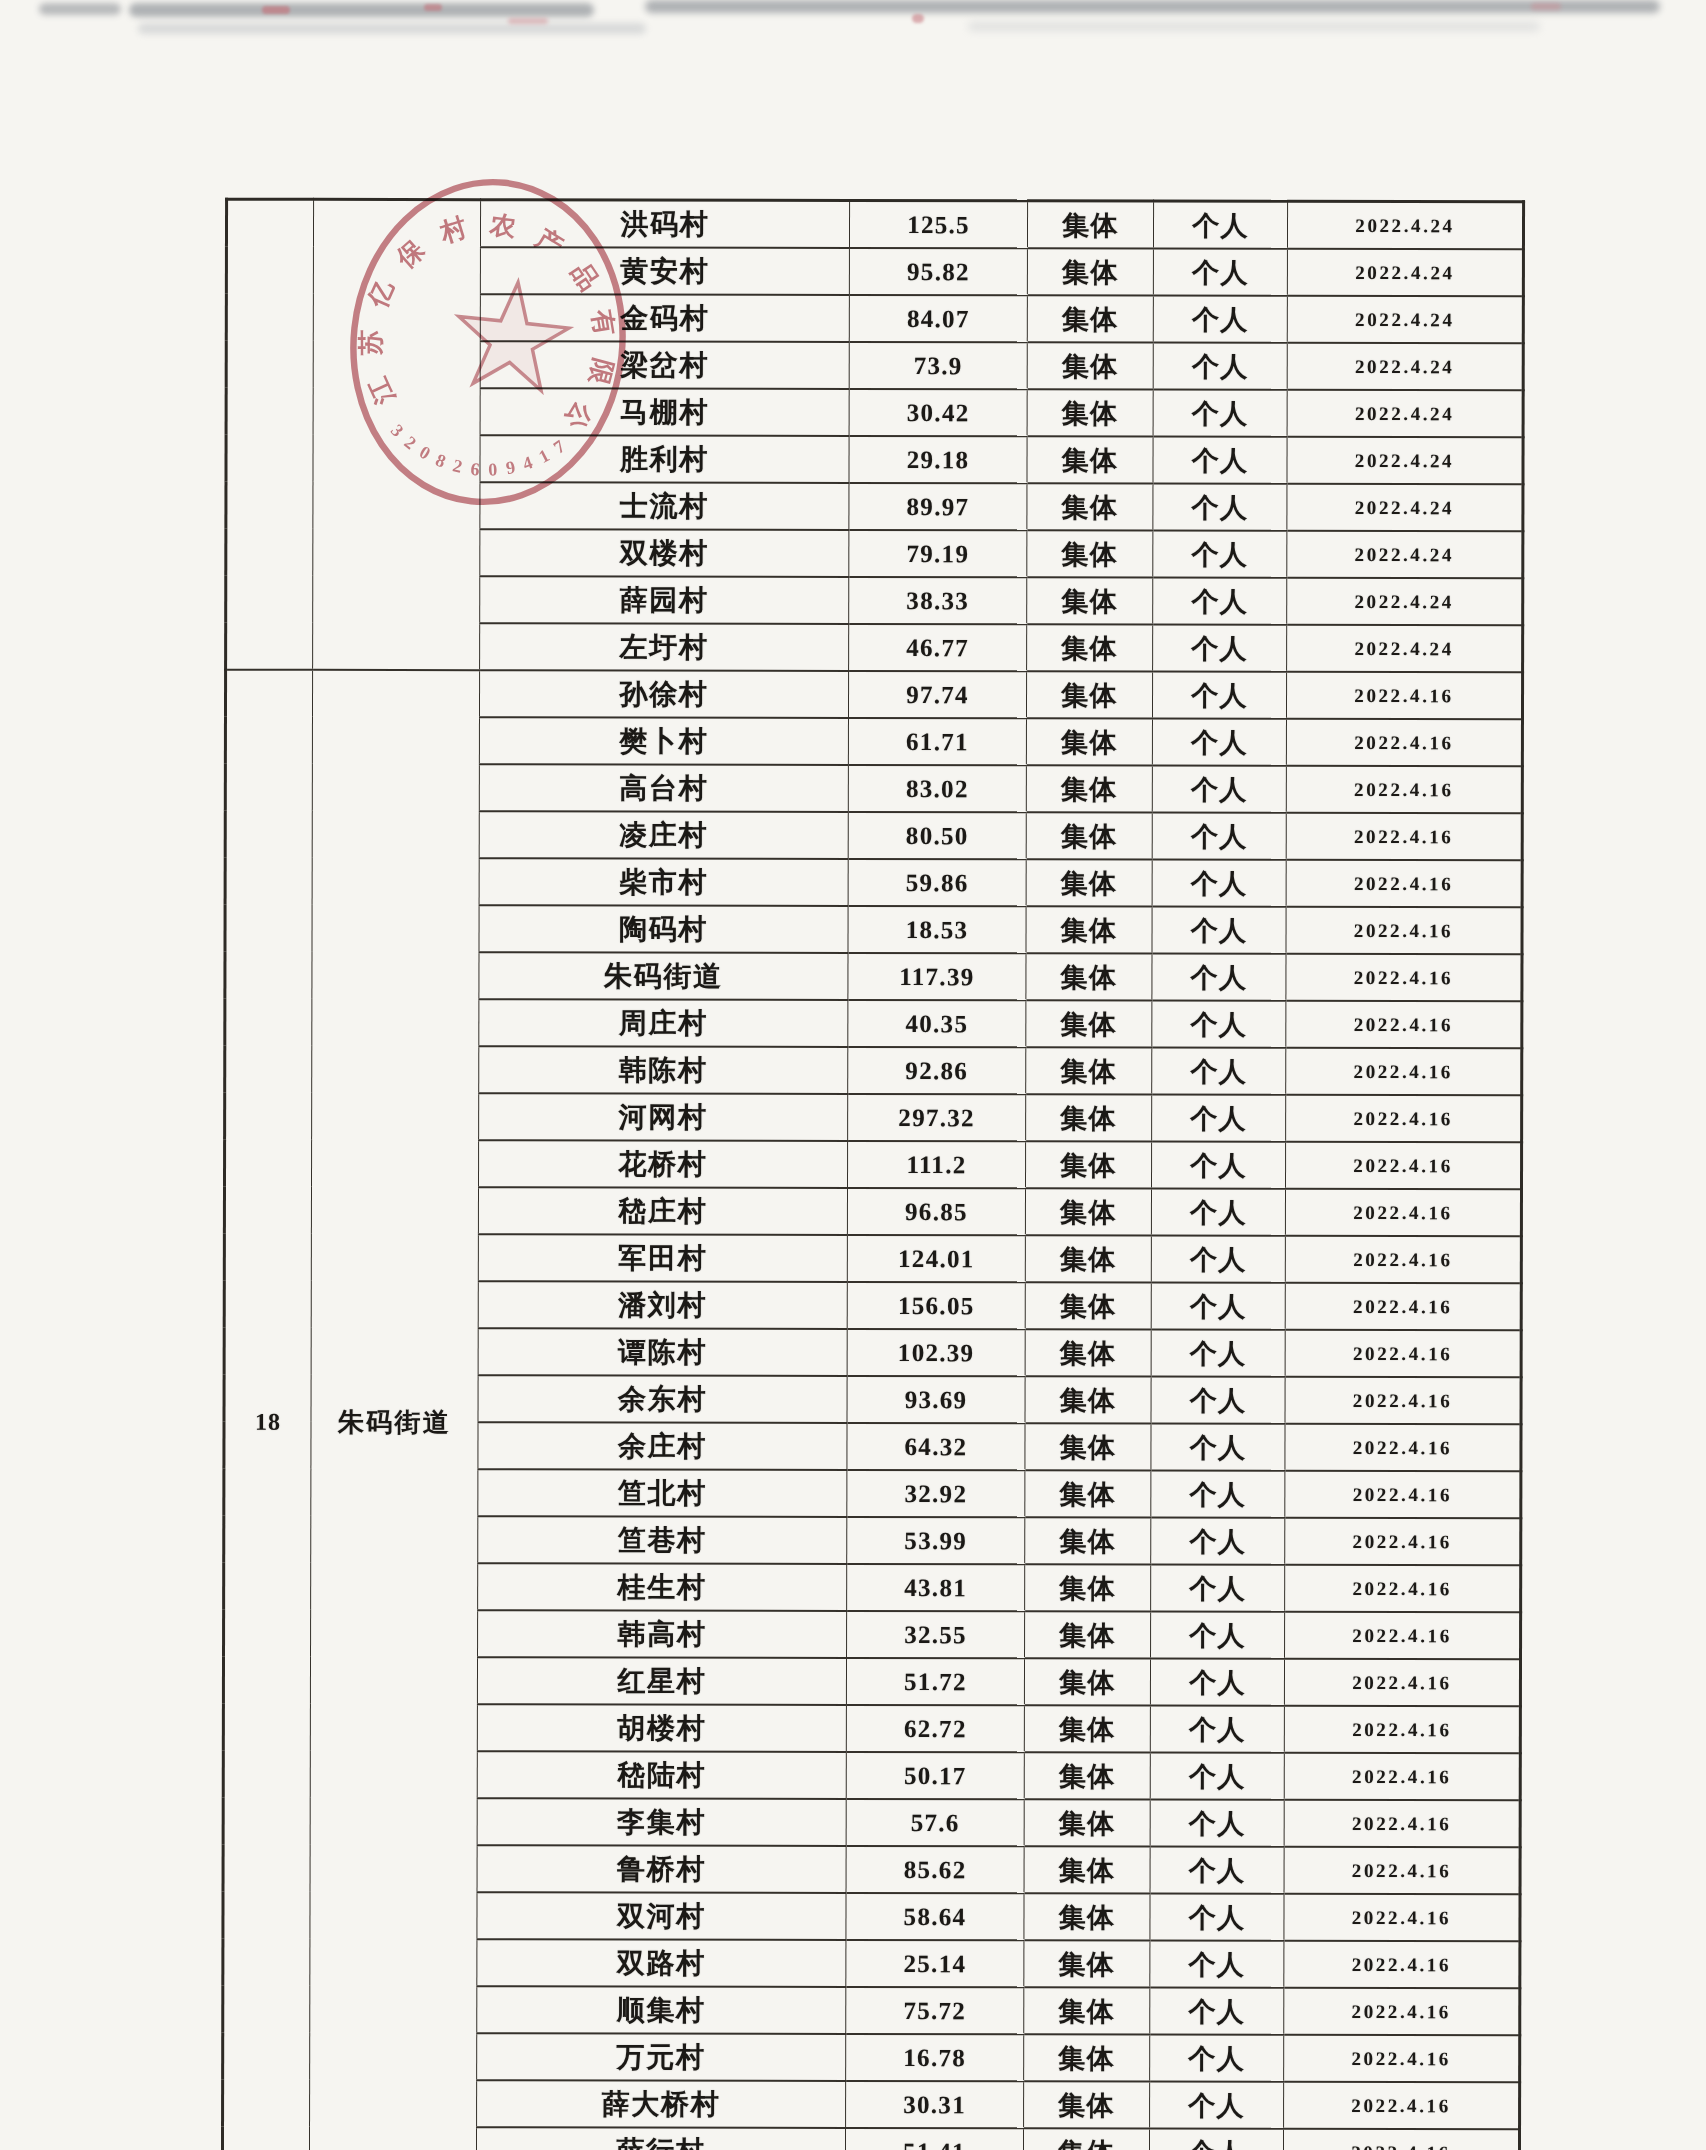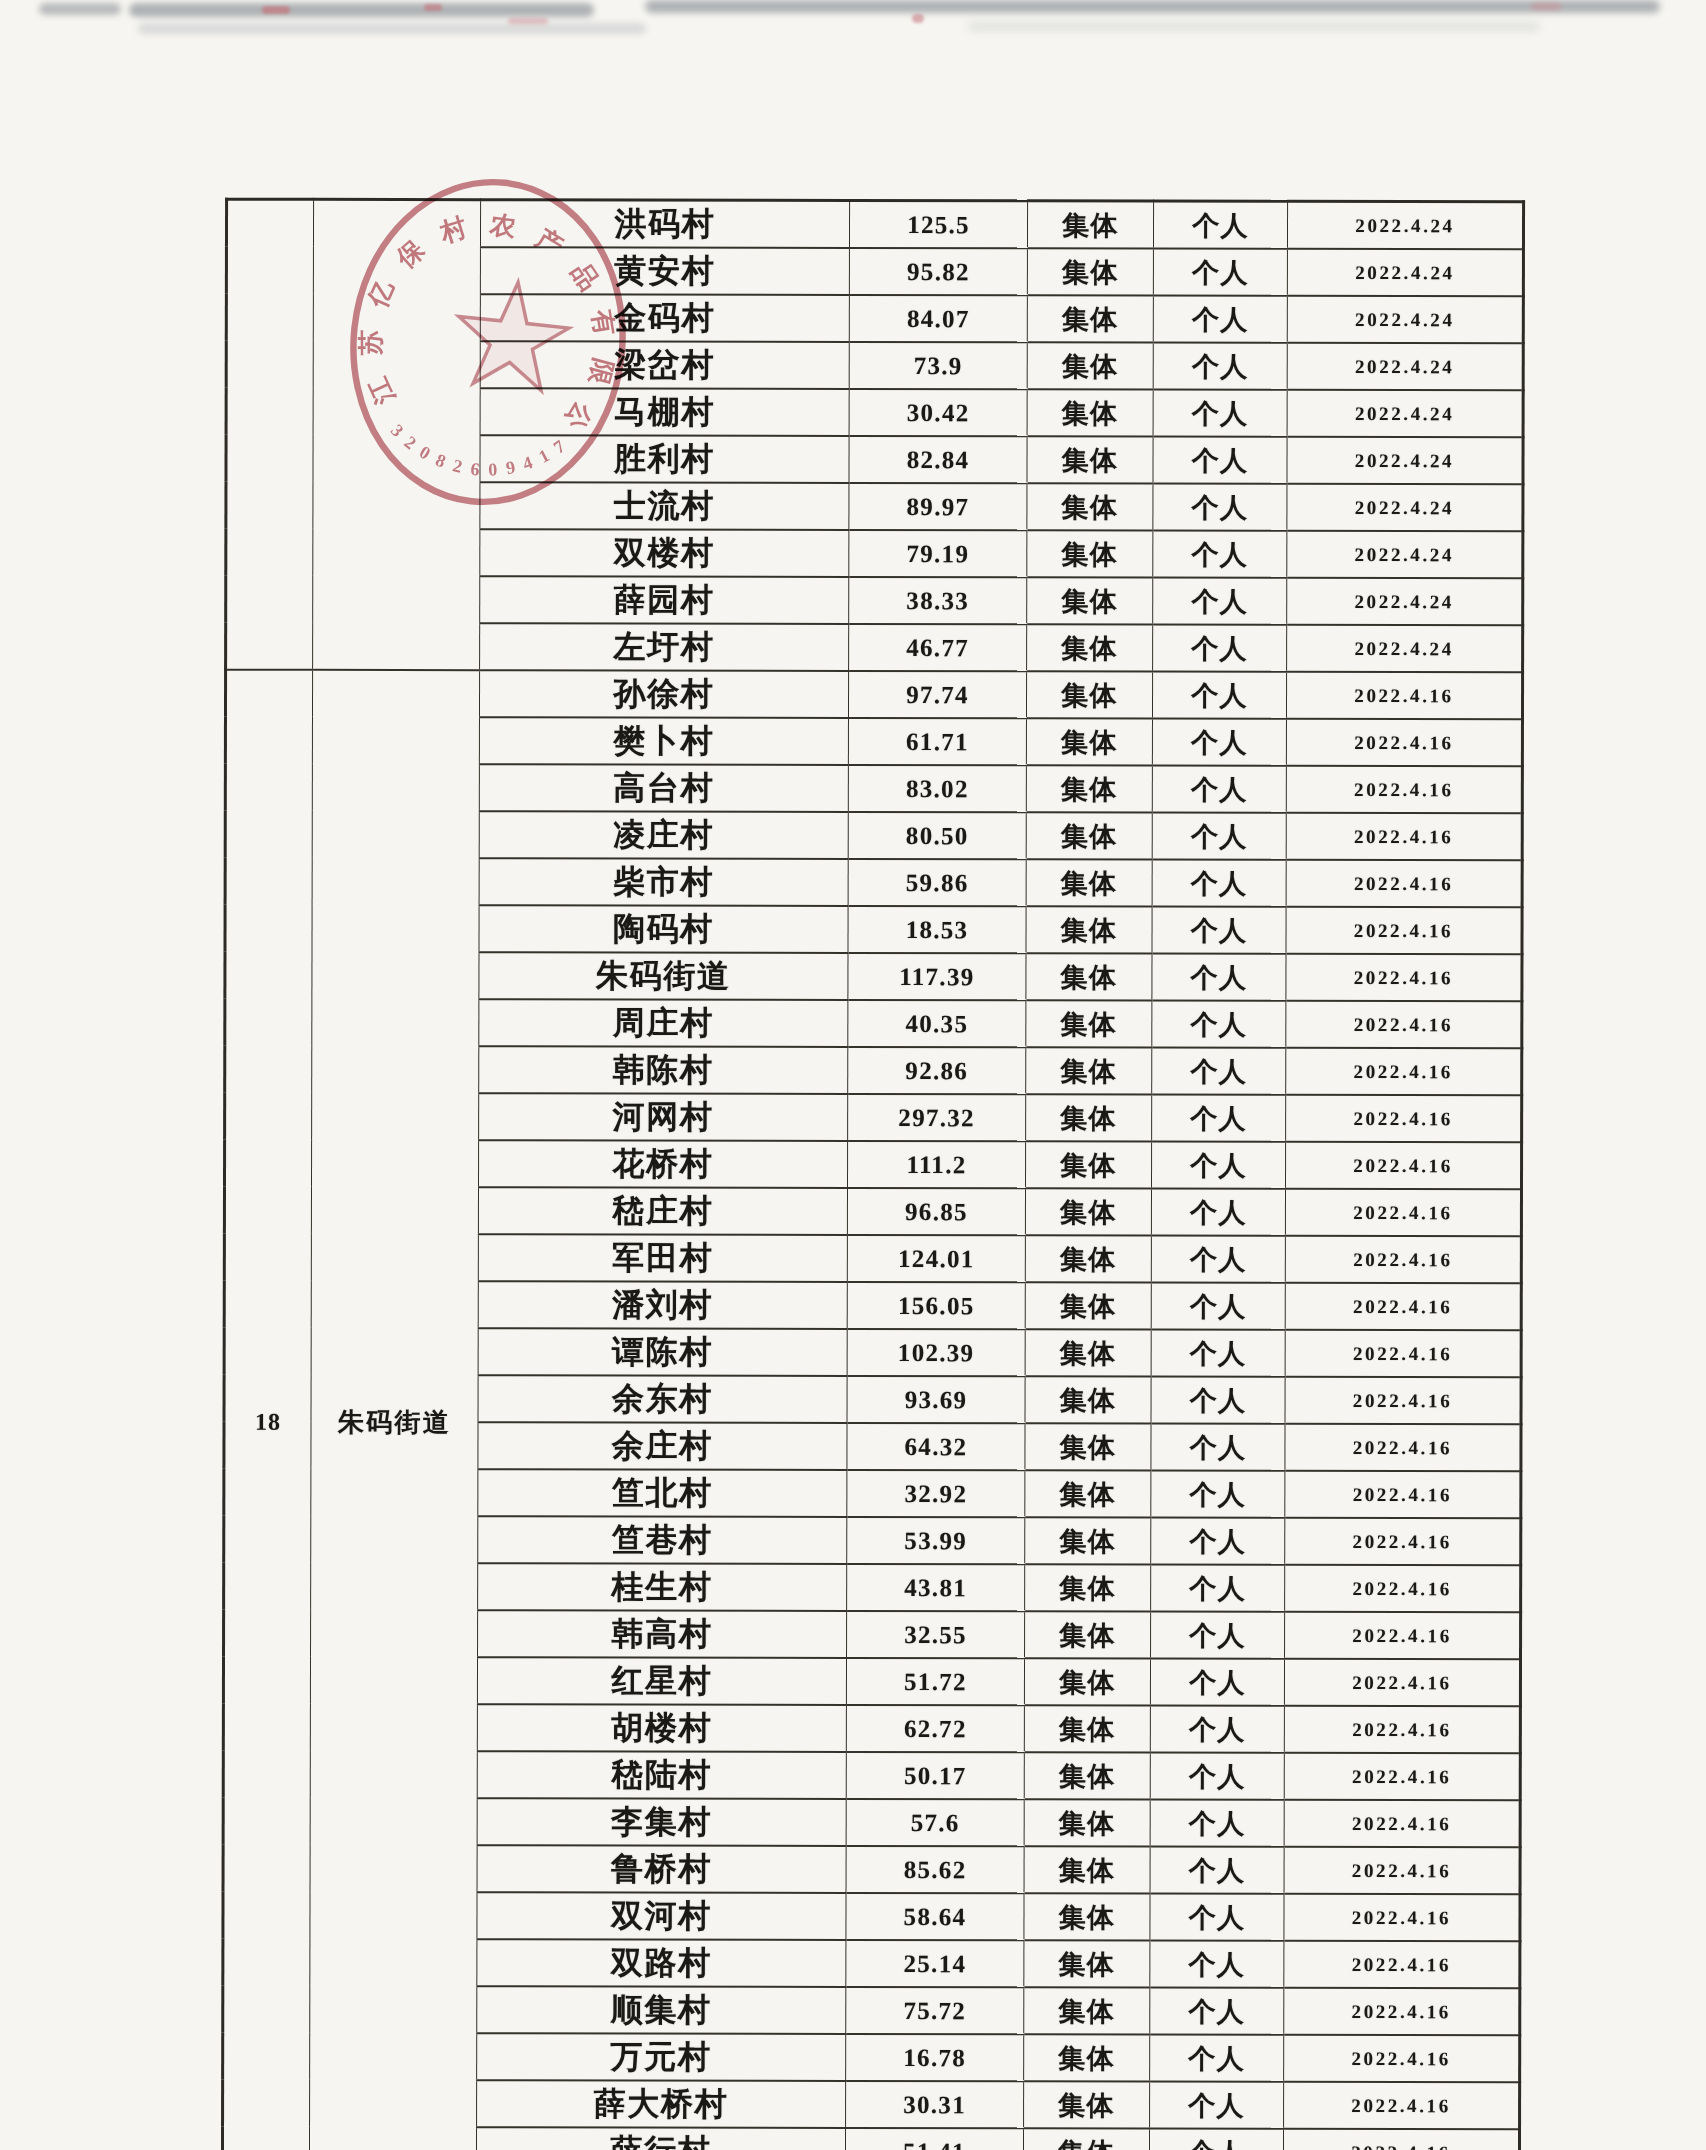--- a/index.html
+++ b/index.html
@@ -24,21 +24,21 @@
     border-top-width:2.2px;border-bottom-width:2.2px;
     text-align:center;vertical-align:middle;
     padding:0;height:45px;
     color:#1b1916;font-weight:700;
     text-shadow:0 0 1.3px rgba(30,28,24,.30);
     white-space:nowrap;overflow:visible;
   }
   table.village-table{border:3px solid #2e2b26;}
   td.c-idx{font-size:24px;letter-spacing:0.9px;}
   td.c-street{font-size:26px;letter-spacing:2.2px;}
-  td.c-village{font-size:32px;letter-spacing:1.7px;}
+  td.c-village{font-size:28px;letter-spacing:1.7px;}
   td.c-amount{font-size:25px;letter-spacing:1.3px;margin-top:35px;}
   td.c-collective,td.c-individual{font-size:27px;letter-spacing:1.3px;}
   td.c-date{font-size:19px;letter-spacing:2.6px;}
   
   svg.stamp{
     position:absolute;left:318px;top:159px;
     mix-blend-mode:multiply;
     opacity:.92;
   }
   .stamp-arc-text{
@@ -121,21 +121,21 @@
         </tr>
         <tr>
           <td class="c-village">马棚村</td>
           <td class="c-amount">30.42</td>
           <td class="c-collective">集体</td>
           <td class="c-individual">个人</td>
           <td class="c-date">2022.4.24</td>
         </tr>
         <tr>
           <td class="c-village">胜利村</td>
-          <td class="c-amount">82.84</td>
+          <td class="c-amount">29.18</td>
           <td class="c-collective">集体</td>
           <td class="c-individual">个人</td>
           <td class="c-date">2022.4.24</td>
         </tr>
         <tr>
           <td class="c-village">士流村</td>
           <td class="c-amount">89.97</td>
           <td class="c-collective">集体</td>
           <td class="c-individual">个人</td>
           <td class="c-date">2022.4.24</td>

